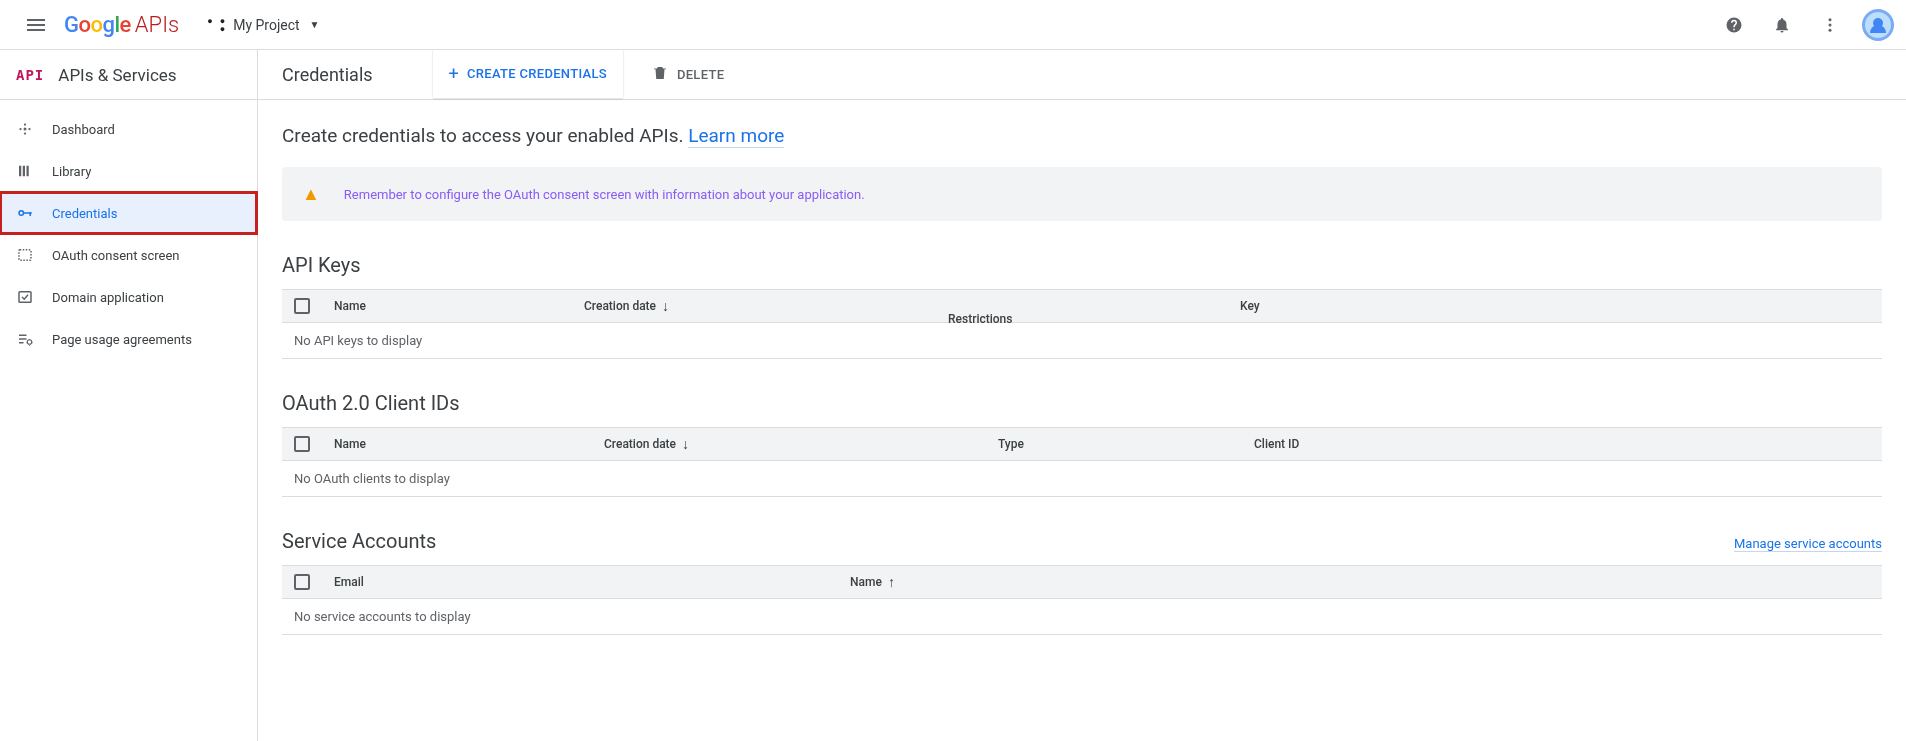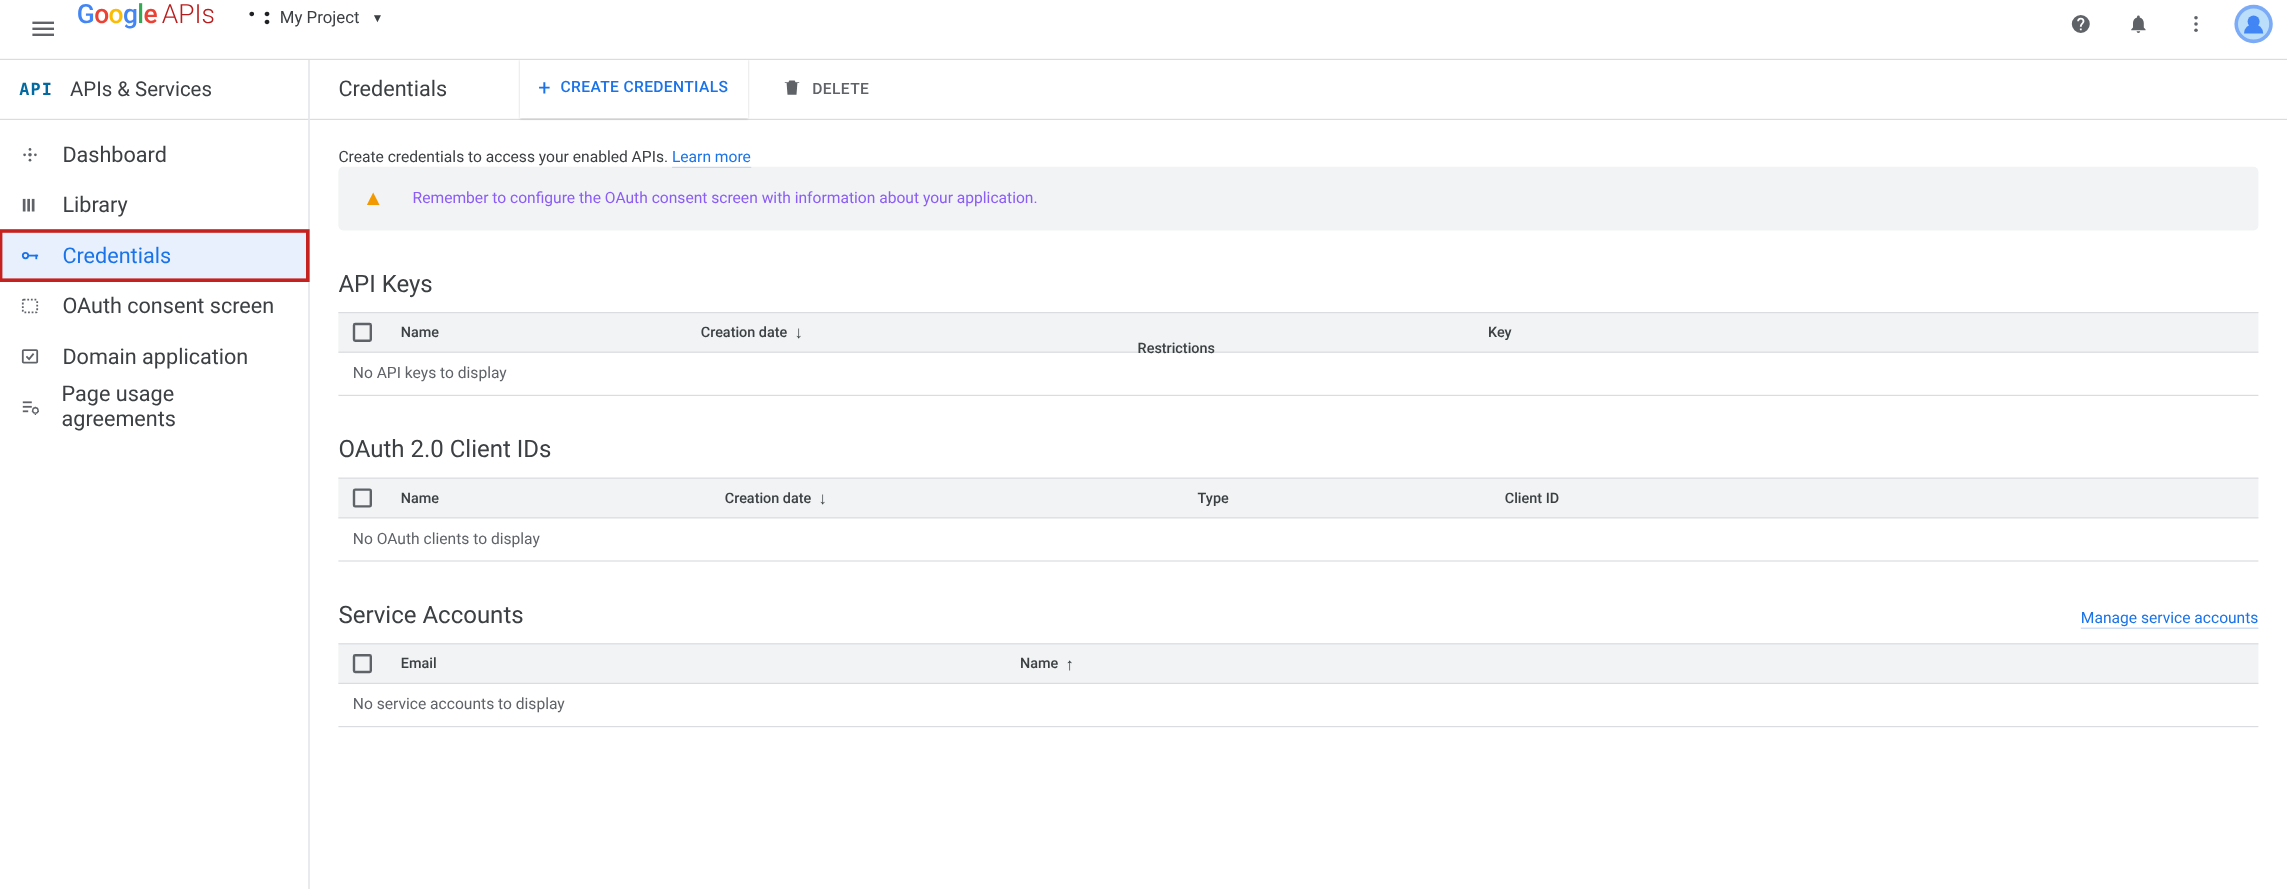--- a/index.html
+++ b/index.html
@@ -1,19 +1,19 @@
 <!DOCTYPE html>
 <html><head>
 <meta charset="utf-8">
 <style>
 * { margin: 0; padding: 0; box-sizing: border-box; font-family: 'Roboto', 'Helvetica Neue', Arial, sans-serif; }
 body { background: #fff; color: #202124; font-size: 14px; }
 
 
-.topbar { height: 50px; border-bottom: 1px solid #dadce0; display: flex; align-items: flex-start; padding: 0 12px; }
+.topbar { height: 50px; border-bottom: 1px solid #dadce0; display: flex; align-items: center; padding: 0 12px; }
 .menu-btn { width: 48px; height: 48px; display: flex; align-items: center; justify-content: center; cursor: pointer; border-radius: 50%; }
 .hamburger { width: 18px; height: 12px; display: flex; flex-direction: column; justify-content: space-between; }
 .hamburger span { height: 2px; background: #5f6368; }
 .logo-area { display: flex; align-items: center; margin-left: 4px; }
 .google-logo { font-size: 22px; font-weight: 500; letter-spacing: -0.5px; }
 .g-b { color: #4285f4; } .g-r { color: #ea4335; } .g-y { color: #fbbc04; } .g-g { color: #34a853; }
 .apis-text { color: #b91c1c; font-size: 22px; font-weight: 300; margin-left: 4px; }
 .project-selector { display: flex; align-items: center; margin-left: 20px; cursor: pointer; padding: 6px 8px; border-radius: 4px; }
 .project-icon { width: 18px; height: 18px; position: relative; margin-right: 8px; }
 .project-icon::before { content: '●'; position: absolute; font-size: 9px; left: 0; top: 0; }
@@ -26,43 +26,43 @@
 .icon-btn { width: 40px; height: 40px; display: flex; align-items: center; justify-content: center; cursor: pointer; border-radius: 50%; color: #5f6368; font-size: 20px; }
 .avatar { width: 32px; height: 32px; border-radius: 50%; background: #7baaf7; display: flex; align-items: center; justify-content: center; margin-left: 4px; cursor: pointer; }
 .avatar-inner { width: 26px; height: 26px; border-radius: 50%; background: #bbdefb; display: flex; align-items: center; justify-content: center; }
 .avatar-head { width: 10px; height: 10px; border-radius: 50%; background: #4285f4; position: relative; top: -2px; }
 .avatar-body { position: absolute; width: 16px; height: 8px; background: #4285f4; border-radius: 8px 8px 0 0; bottom: 5px; }
 
 
 .layout { display: flex; height: calc(100vh - 50px); }
 .sidebar { width: 258px; border-right: 1px solid #dadce0; }
 .sidebar-header { height: 50px; display: flex; align-items: center; padding: 0 16px; border-bottom: 1px solid #dadce0; }
-.api-badge { font-family: monospace; font-weight: bold; color: #0369a1; font-size: 14px; letter-spacing: 1px; margin-right: 14px; }
+.api-badge { font-family: monospace; font-weight: bold; color: #be185d; font-size: 14px; letter-spacing: 1px; margin-right: 14px; }
 .sidebar-title { font-size: 17px; color: #3c4043; }
 .sidebar-nav { padding-top: 8px; }
 .nav-item { display: flex; align-items: center; height: 42px; padding: 0 16px; cursor: pointer; color: #3c4043; position: relative; }
 .nav-item.active { background: #e8f0fe; color: #1a73e8; }
 .nav-item.highlighted { outline: 3px solid #c5221f; outline-offset: -2px; }
 .nav-icon { width: 36px; display: flex; align-items: center; color: #5f6368; font-size: 16px; }
 .nav-item.active .nav-icon { color: #1a73e8; }
-.nav-label { font-size: 18px; }
+.nav-label { font-size: 13px; }
 
 
 .main { flex: 1; overflow-y: auto; }
 .page-header { height: 50px; border-bottom: 1px solid #dadce0; display: flex; align-items: center; padding: 0 24px; }
 .page-title { font-size: 18px; color: #3c4043; margin-right: 60px; }
 .create-btn-wrap { padding: 8px 12px; box-shadow: 0 1px 2px rgba(0,0,0,0.15), 0 -1px 2px rgba(0,0,0,0.05); position: relative; top: -1px; }
 .header-btn { display: flex; align-items: center; gap: 8px; cursor: pointer; font-size: 13px; font-weight: 500; letter-spacing: 0.3px; padding: 6px 4px; }
 .header-btn.primary { color: #1a73e8; }
 .header-btn.secondary { color: #5f6368; margin-left: 24px; }
 .plus-icon { font-size: 18px; font-weight: 400; }
 .trash-icon { font-size: 16px; }
 
 .content { padding: 24px; }
-.intro-text { color: #3c4043; font-size: 13px; }
+.intro-text { color: #3c4043; font-size: 19px; margin-bottom: 20px; }
 .learn-more { color: #1a73e8; border-bottom: 1px solid #c7d6f0; cursor: pointer; }
 
 .alert-box { background: #f1f3f4; border-radius: 4px; padding: 16px 20px; display: flex; align-items: center; margin-bottom: 32px; }
 .warning-icon { color: #f29900; font-size: 18px; margin-right: 24px; }
 .alert-text { flex: 1; font-size: 13px; color: #8b5cf6; }
 .configure-btn { background: #fff; border: 1px solid #dadce0; color: #1a73e8; padding: 8px 14px; font-size: 13px; font-weight: 500; border-radius: 4px; cursor: pointer; letter-spacing: 0.25px; }
 
 .section { margin-bottom: 32px; }
 .section-header-row { display: flex; align-items: baseline; justify-content: space-between; gap: 28px; }
 .section-title { font-size: 20px; color: #3c4043; font-weight: 400; margin-bottom: 12px; }

